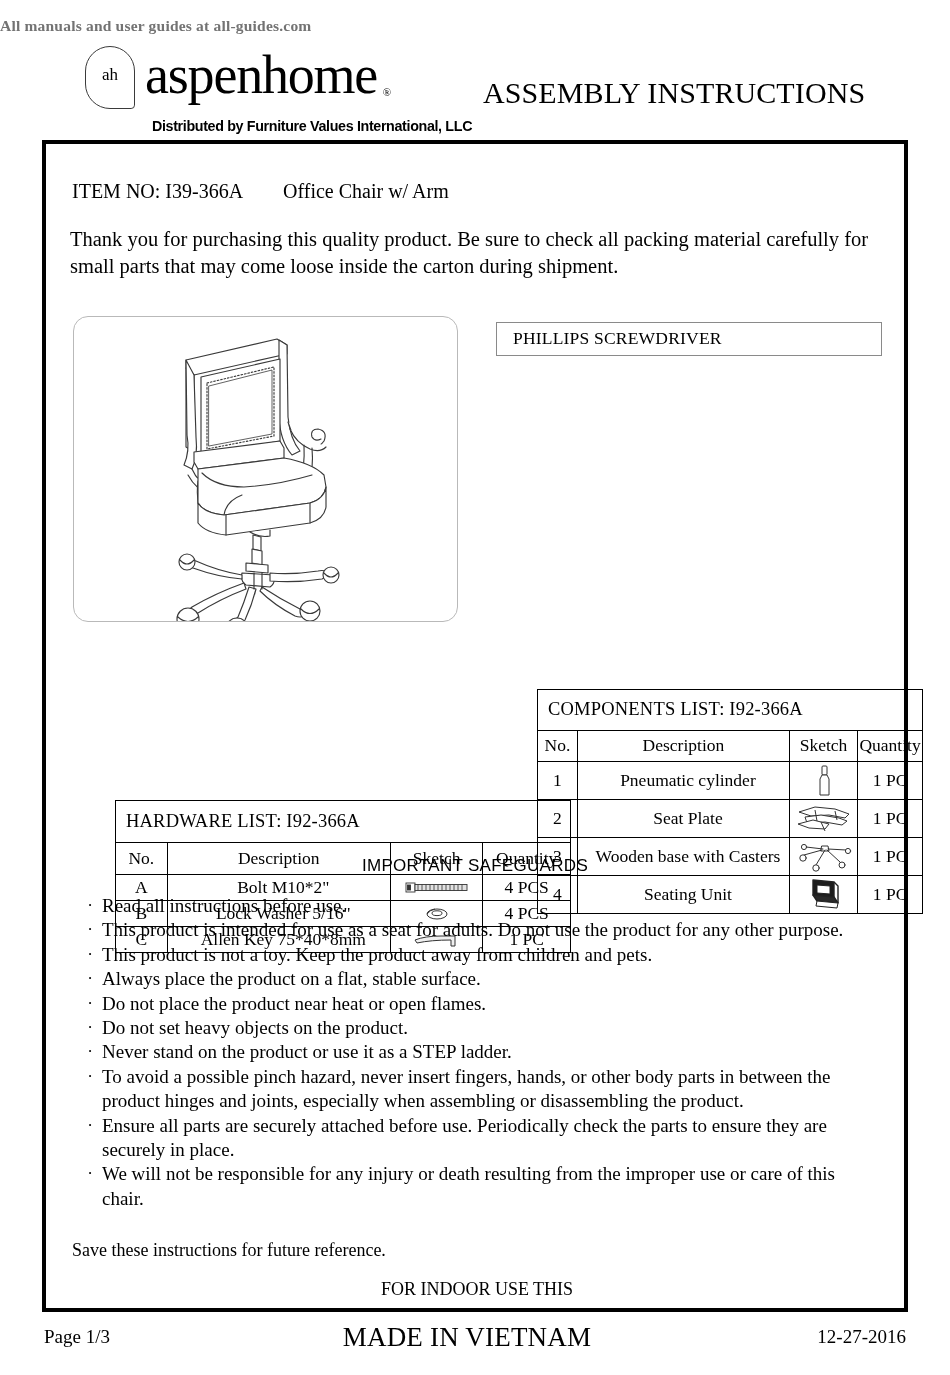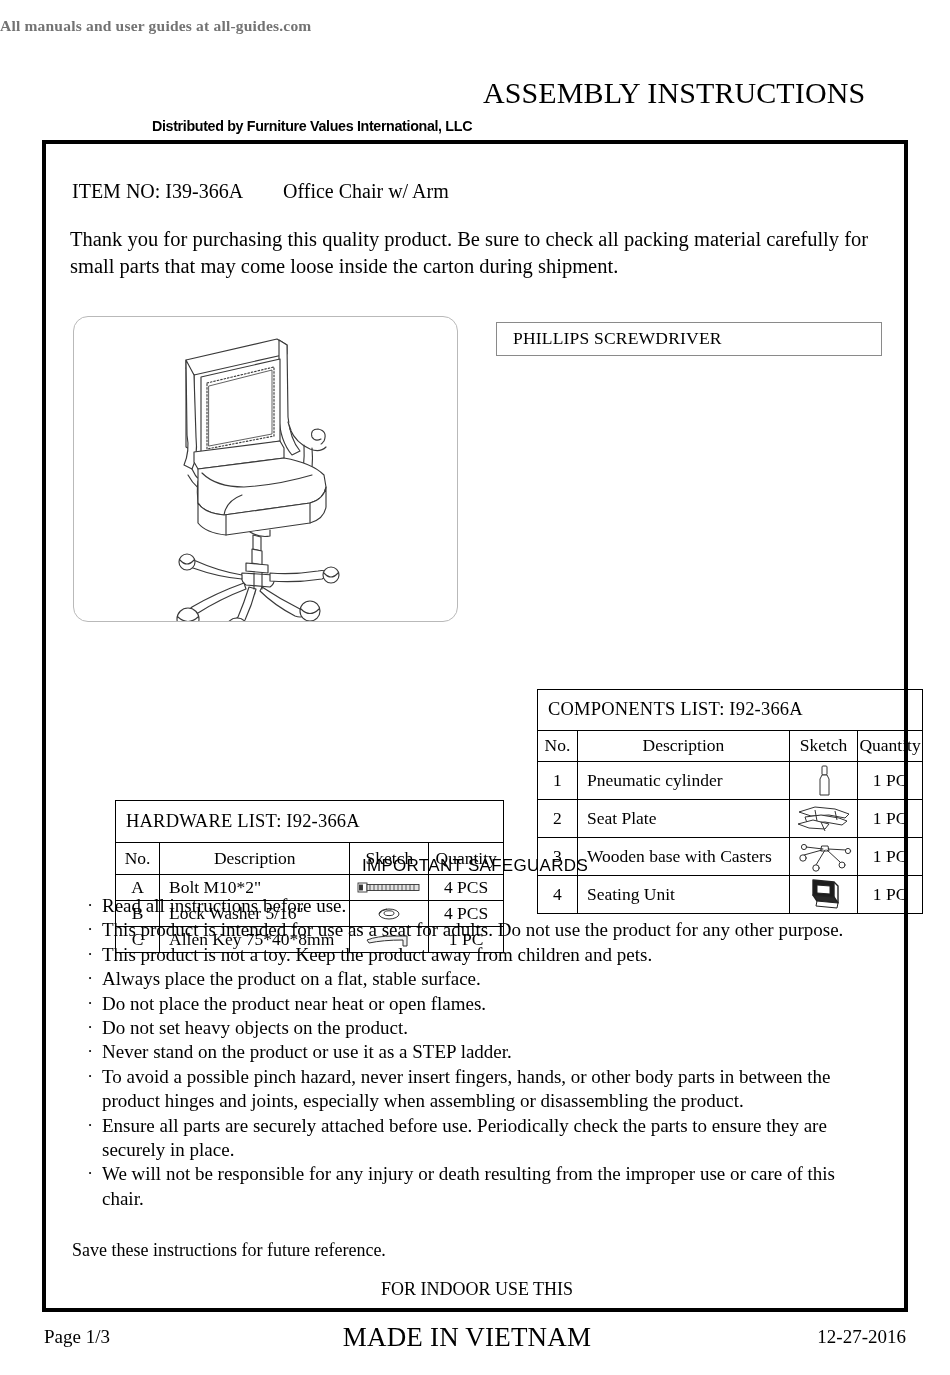--- a/index.html
+++ b/index.html
@@ -171,26 +171,26 @@
     font-weight: normal;
   }
   table.parts .title-cell {
     text-align: left;
     padding: 9px 0 10px 10px;
     font-size: 18.5px;
     letter-spacing: 0.2px;
   }
   table.parts .hdr { text-align: center; padding: 4px 0 5px; }
   table.parts .c-no { text-align: center; width: 40px; }
-  table.parts .c-desc { text-align: left; padding-left: 9px; }
+  table.parts .c-desc { text-align: center; padding-left: 9px; }
   table.parts .c-sketch { text-align: center; }
   table.parts .c-qty { text-align: center; }
 
   
-  #hardware-list { left: 69px; top: 656px; width: 389px; }
+  #hardware-list { left: 69px; top: 656px; width: 456px; }
   #hardware-list .c-no   { width: 42px; }
   #hardware-list .c-desc { width: 176px; }
   #hardware-list .c-sketch { width: 76px; }
   #hardware-list .c-qty  { width: 72px; }
   #hardware-list tbody tr td { height: 22px; }
   #hardware-list .row-cell { padding: 1px 0 2px; }
   #hardware-list .c-desc.row-cell { padding-left: 9px; }
 
   
   #components-list { left: 491px; top: 545px; width: 386px; }
@@ -267,20 +267,29 @@
   .footer .date {
     position: absolute; right: 2px; top: 4px; font-size: 19px;
   }
 </style>
 </head>
 <body>
 
 <div class="watermark">All manuals and user guides at all-guides.com</div>
 
 <div class="header">
+  <div class="logo-group">
+    <div class="logo-mark">
+      <span>ah</span>
+    </div>
+    <div class="wordmark-wrap">
+      <div class="wordmark">aspenhome</div>
+      <div class="reg-mark">®</div>
+    </div>
+  </div>
   <div class="distributed">Distributed by Furniture Values International, LLC</div>
   <div class="assembly-title">ASSEMBLY INSTRUCTIONS</div>
 </div>
 
 <div class="page-frame">
 
   <div class="item-line">
     <span>ITEM NO: I39-366A</span>
     <span class="item-desc">Office Chair w/ Arm</span>
   </div>

